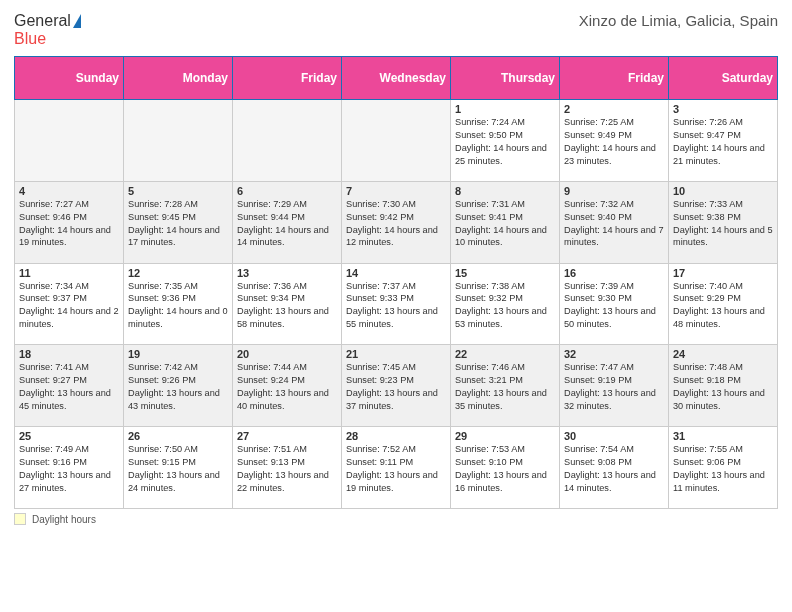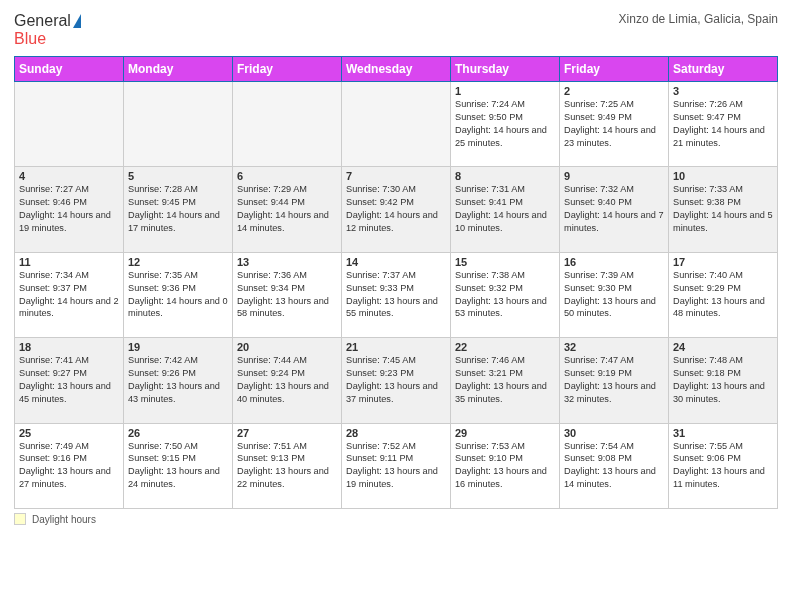--- a/index.html
+++ b/index.html
@@ -45,38 +45,38 @@
     .title-area {
       text-align: right;
     }
     .month-title {
       font-size: 36px;
       font-weight: bold;
       color: #333;
       line-height: 1.1;
     }
     .location {
-      font-size: 12px;
+      font-size: 15px;
       color: #555;
     }
     .calendar {
       flex: 1;
       border: 1px solid #ccc;
       border-collapse: collapse;
       width: 100%;
       table-layout: fixed;
     }
     .calendar th {
-      background: #d946ef;
+      background: #ec4899;
       color: #fff;
       font-size: 12px;
       font-weight: bold;
-      padding: 5px 4px;
+      padding: 14px 4px;
       border: 1px solid #1a6eb5;
-      text-align: left;
+      text-align: right;
     }
     .calendar td {
       border: 1px solid #ccc;
       vertical-align: top;
       padding: 3px 4px;
       font-size: 9.5px;
       color: #333;
       background: #fff;
     }
     .calendar td.empty {

